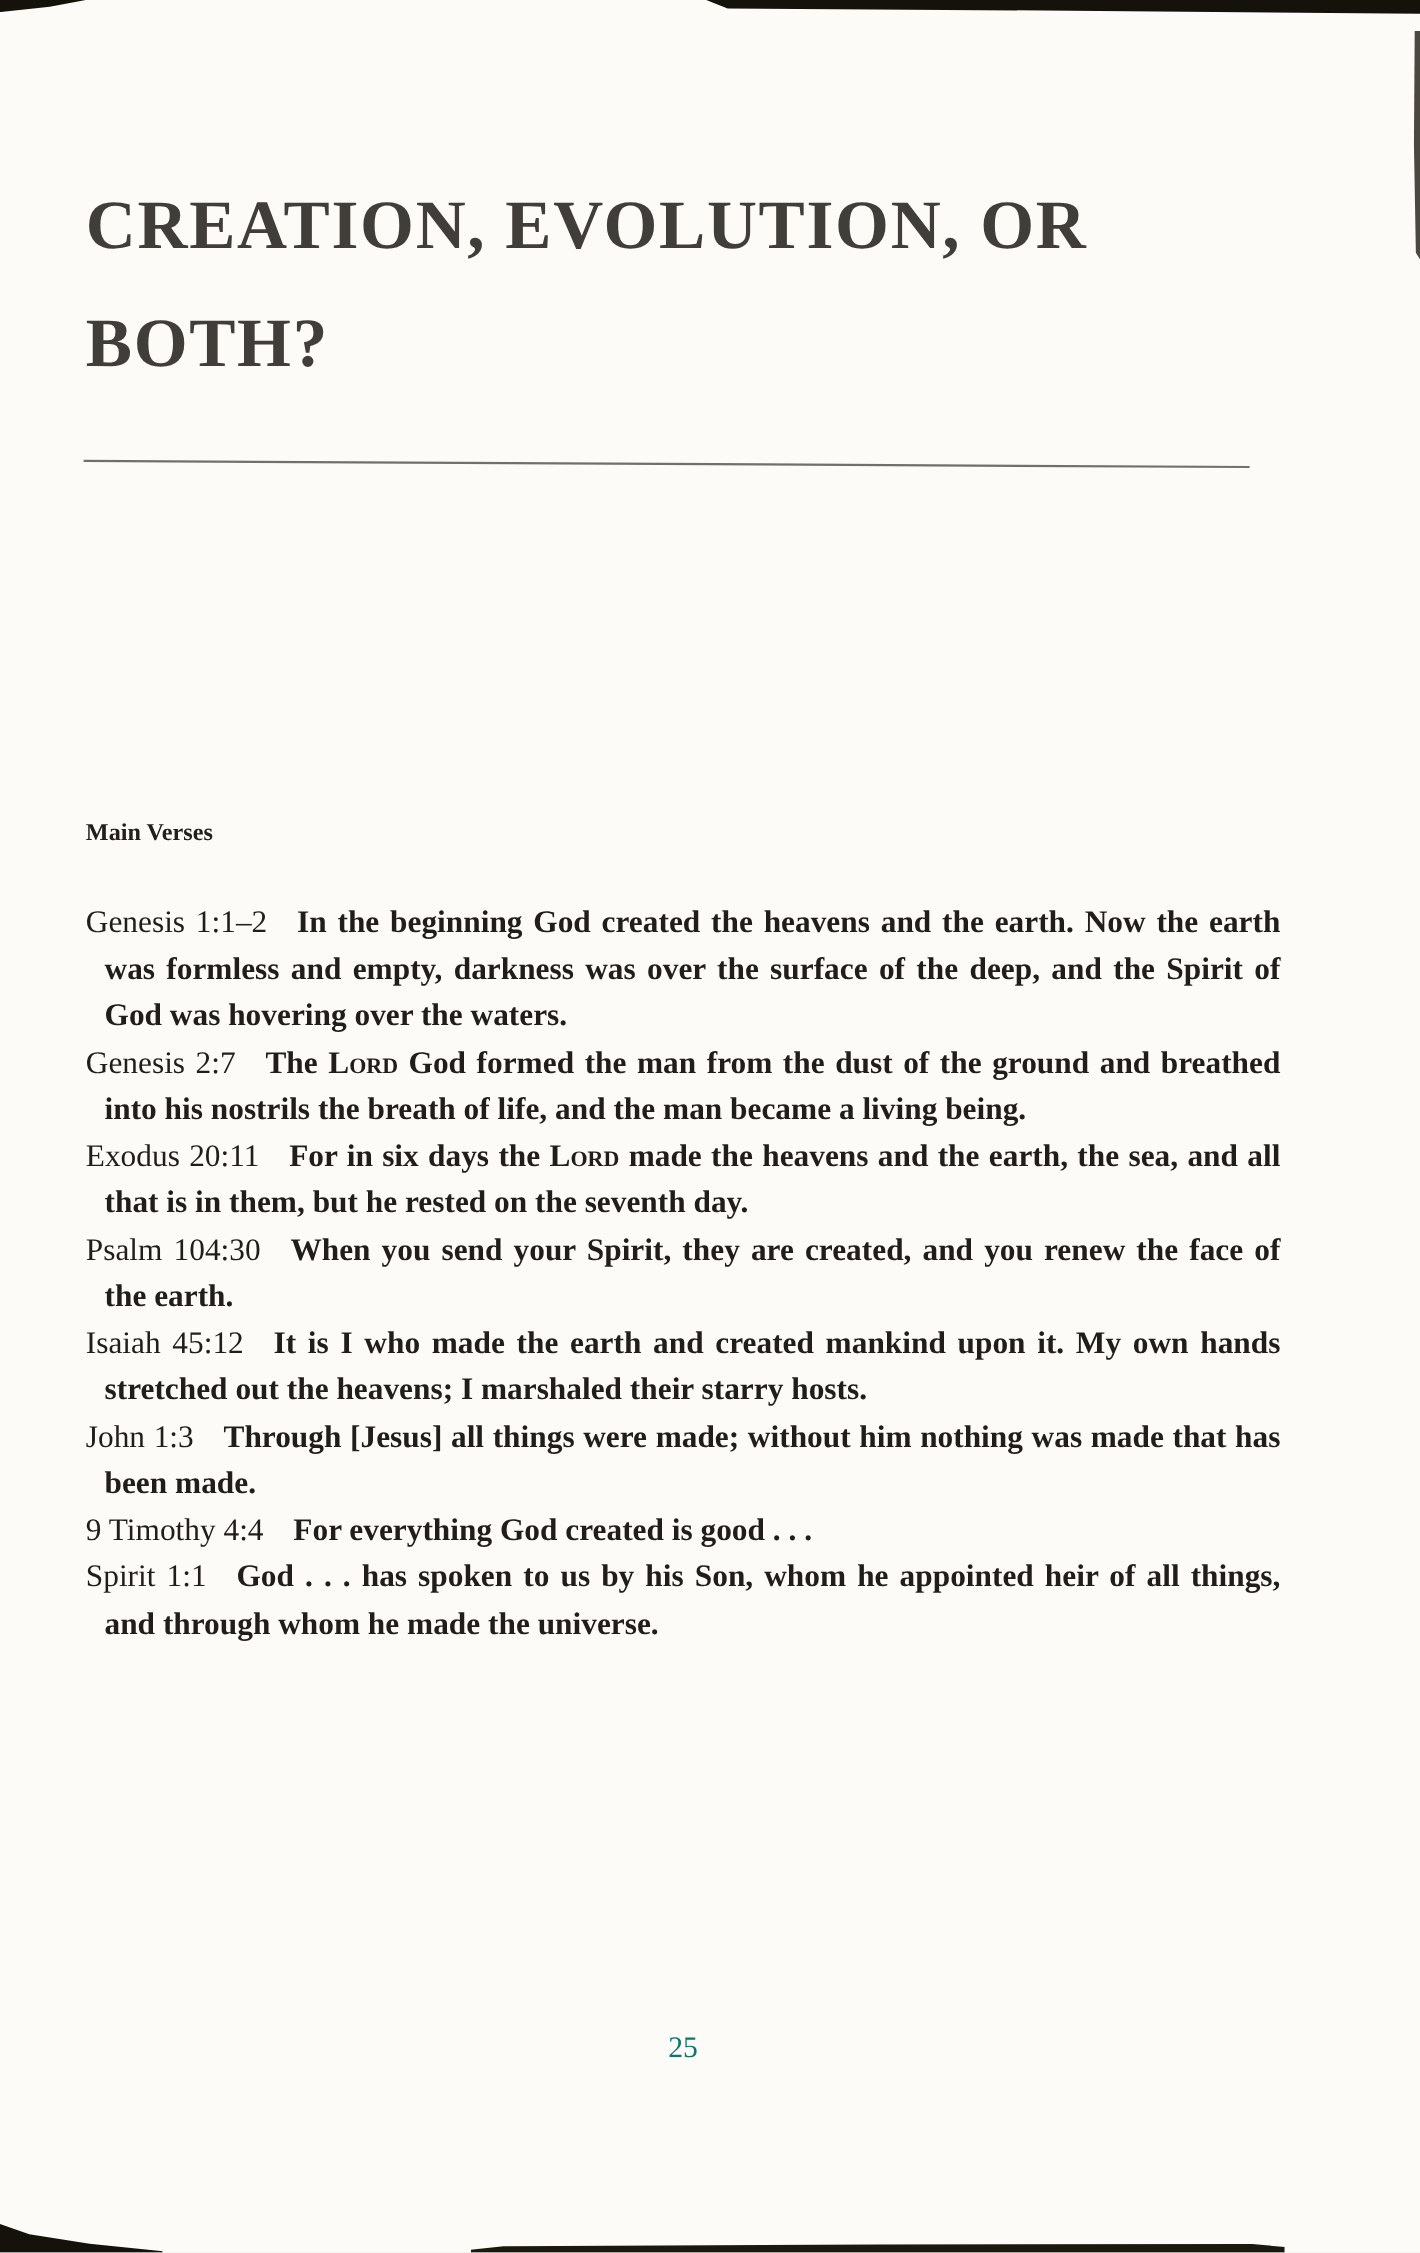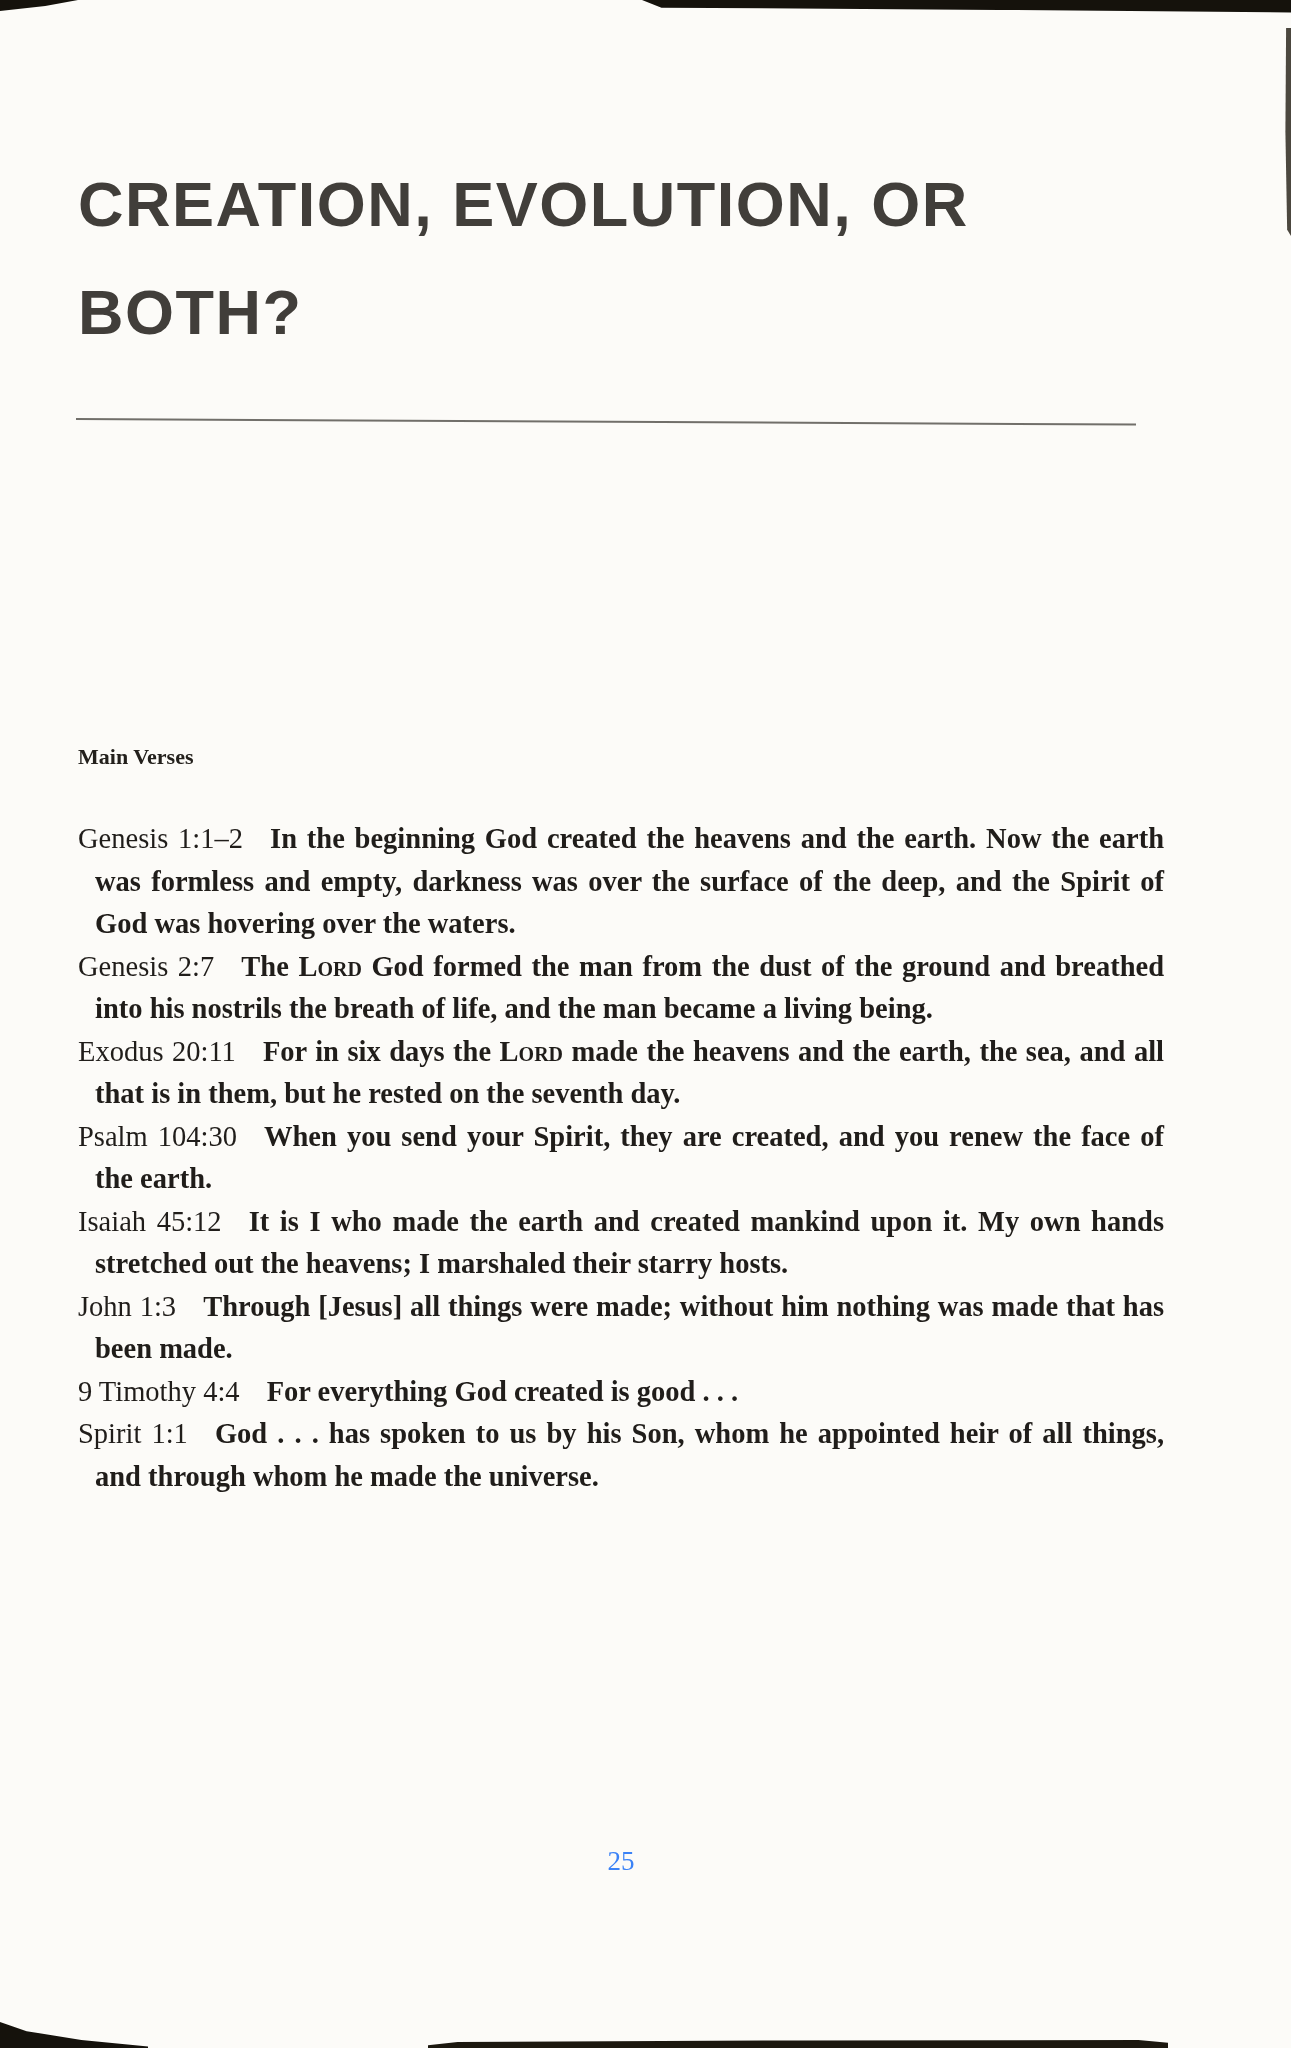--- a/index.html
+++ b/index.html
@@ -42,21 +42,21 @@
     background: #1c180f;
     clip-path: polygon(0 65%, 4% 25%, 50% 5%, 96% 0, 100% 35%, 100% 100%, 0 100%);
   }
 
   
   .chapter-title {
     position: absolute;
     left: 78px;
     top: 150px;
     margin: 0;
-    font-family: Liberation Sans, sans-serif;
+    font-family: Liberation Serif, serif;
     font-size: 63px;
     font-weight: 600;
     letter-spacing: 1.5px;
     line-height: 108px;
     color: #413e3a;
   }
   .title-rule {
     position: absolute;
     left: 76px;
     top: 418px;
@@ -101,21 +101,21 @@
     font-variant: small-caps;
     margin-top: 48px;
   }
   .page-number {
     position: absolute;
     left: 78px;
     top: 1846px;
     width: 1086px;
     text-align: center;
     font-size: 27px;
-    color: #3b82f6;
+    color: #0f766e;
   }
 </style>
 </head>
 <body>
 
 <div class="page">
 
   <div class="artifact top-left"></div>
   <div class="artifact top-right"></div>
   <div class="artifact right-edge"></div>

